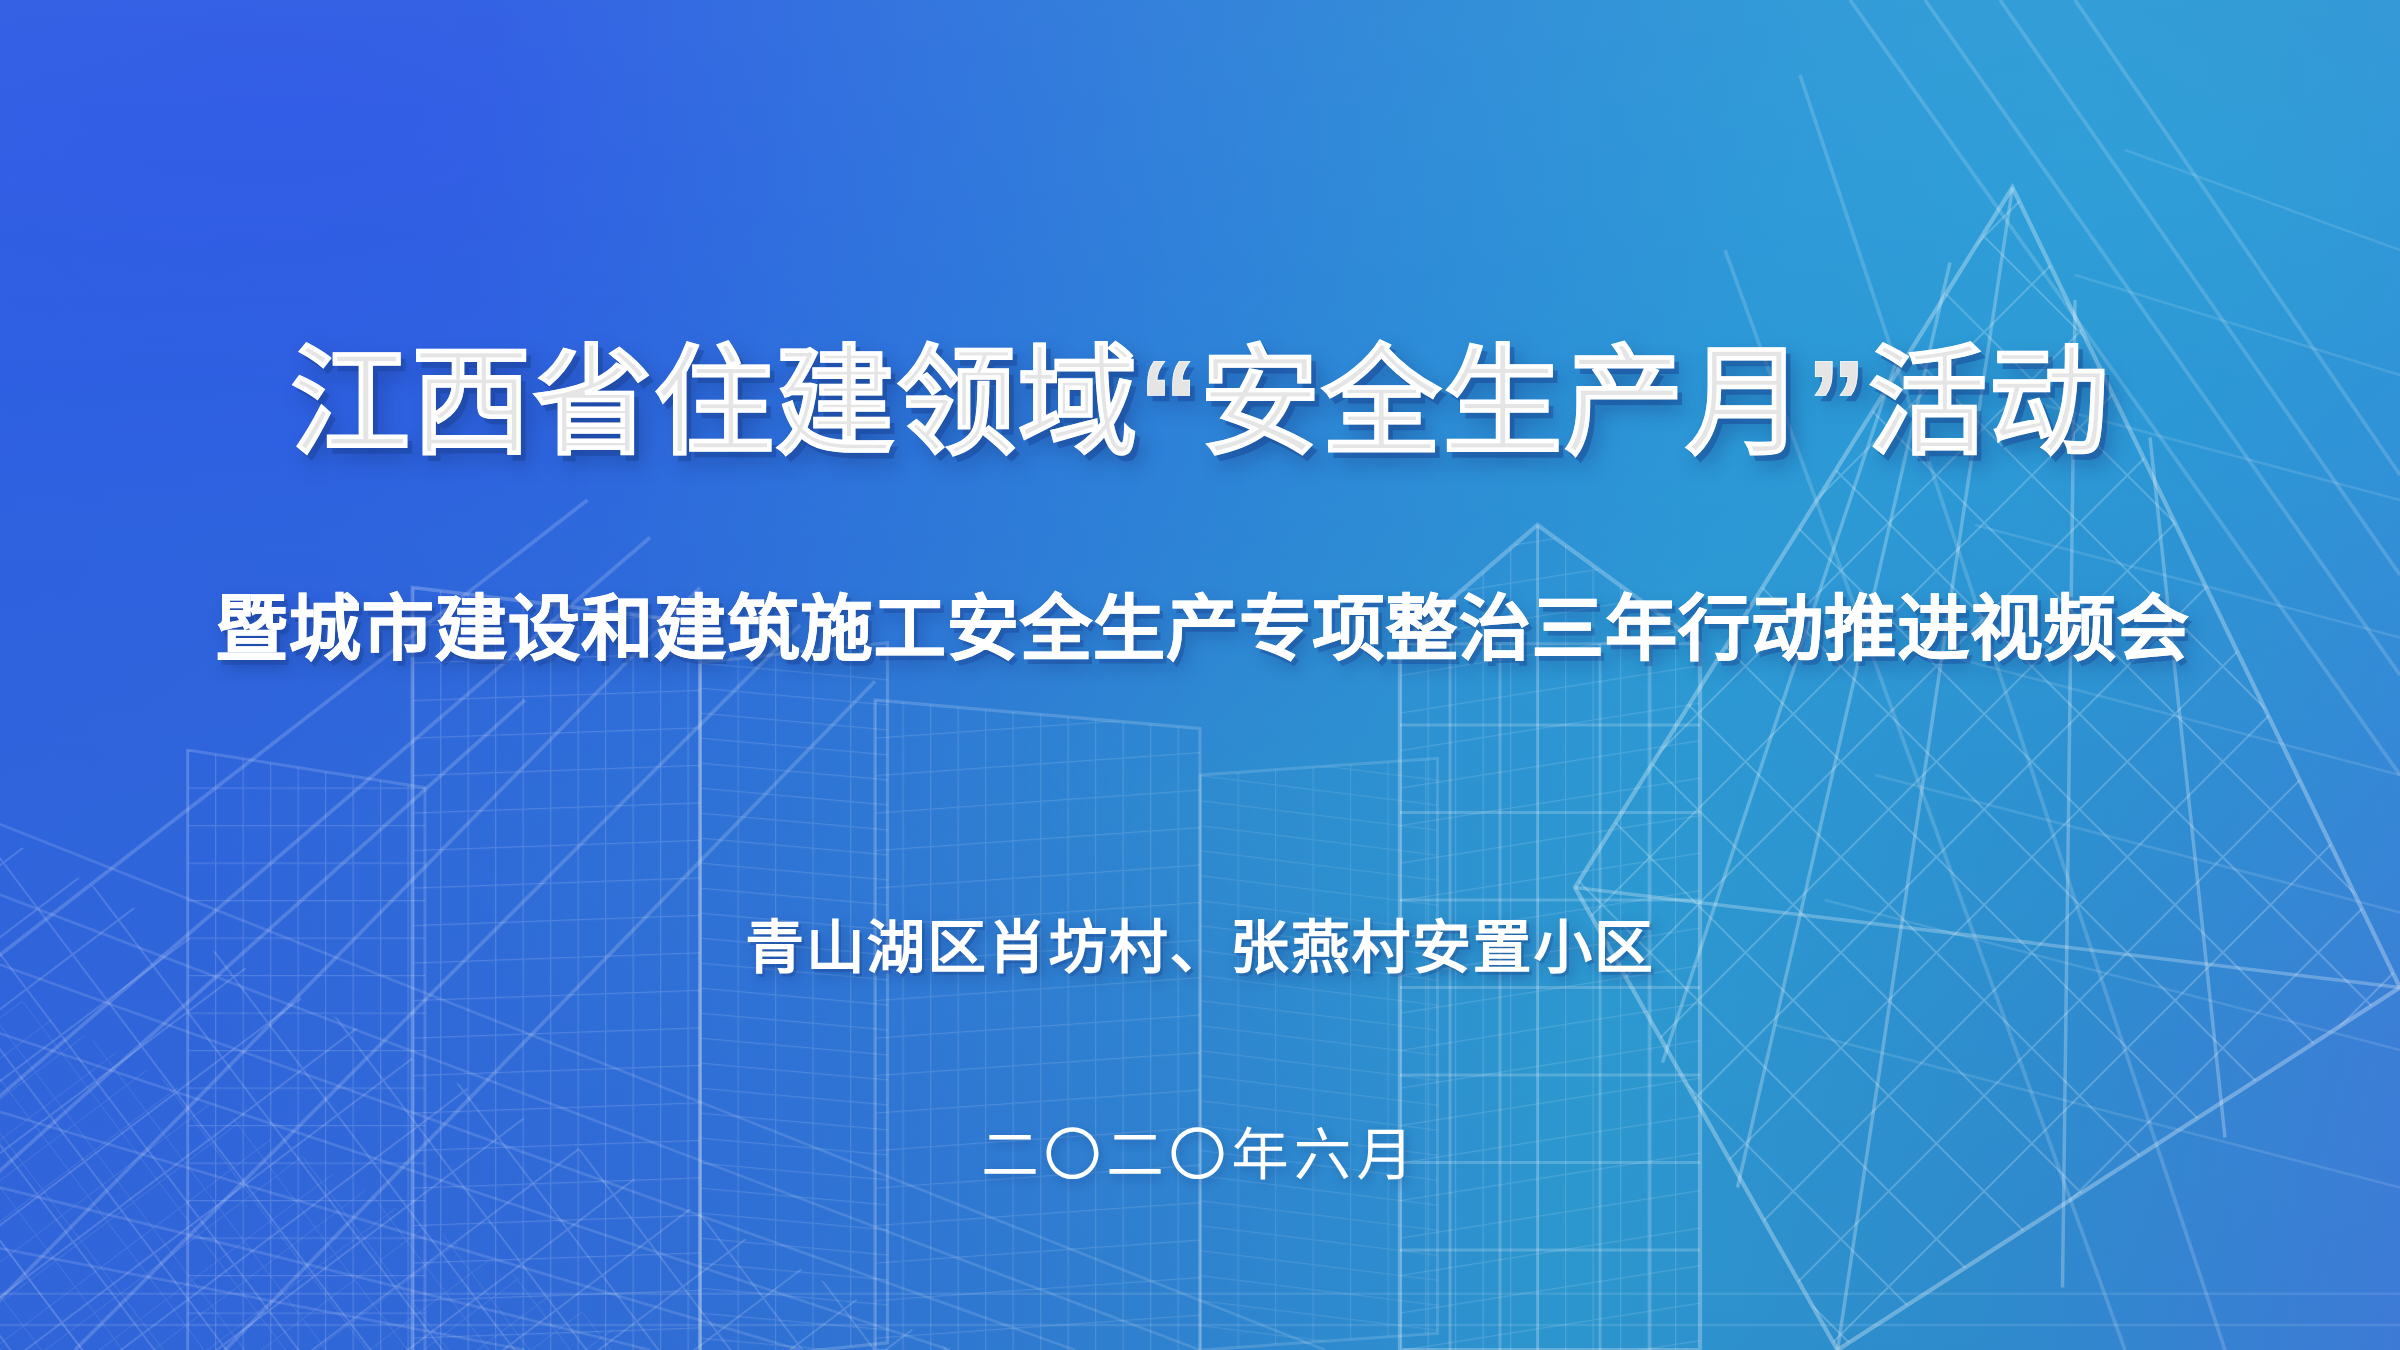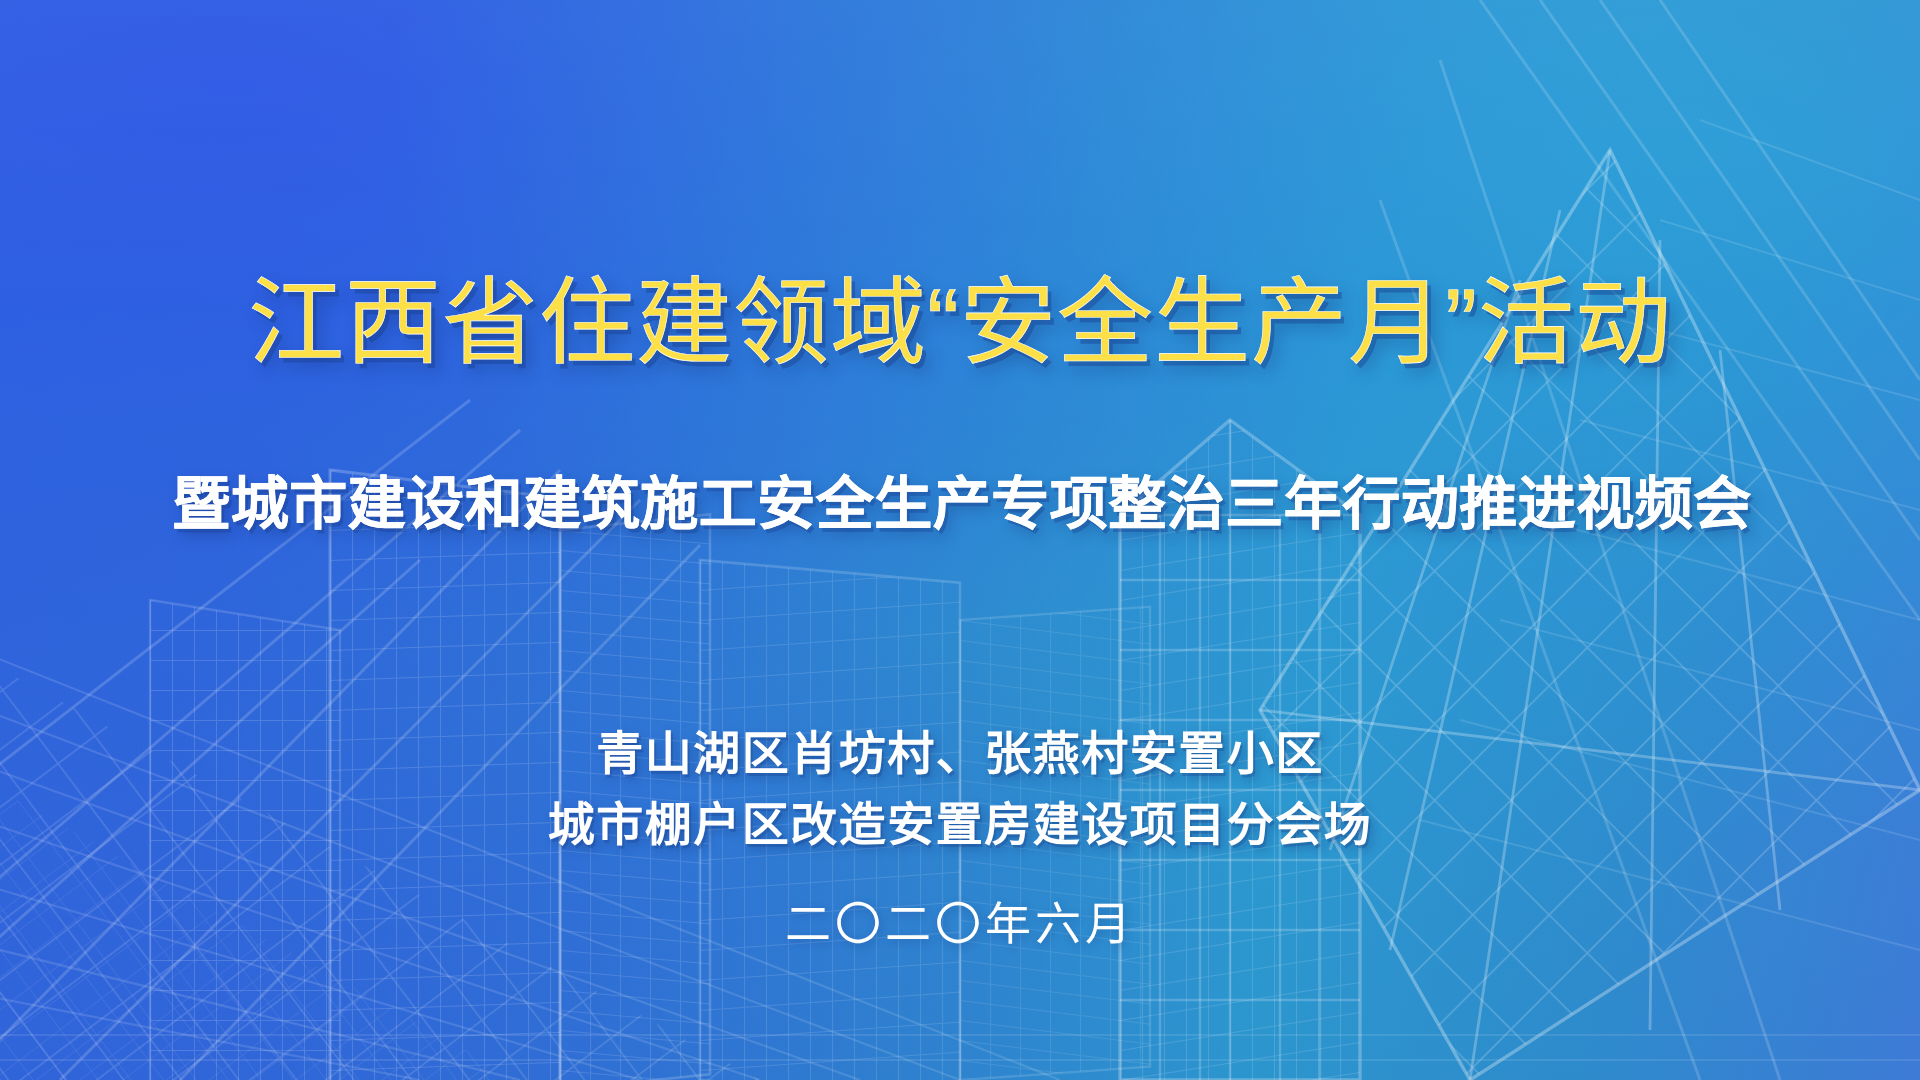--- a/index.html
+++ b/index.html
@@ -86,24 +86,24 @@
     flex-direction: column;
     align-items: center;
     text-align: center;
   }
 
   .title-main {
     position: absolute;
     top: 272px;
     left: 0; right: 0;
     font-size: 96px;
-    font-weight: 400;
+    font-weight: 700;
     line-height: 1.06;
     letter-spacing: 1px;
-    color: #fde047;
+    color: #e5e5e5;
     white-space: nowrap;
     text-shadow:
        4px 5px 0 rgba(24,62,140,0.42),
        7px 9px 16px rgba(17,48,116,0.40);
     -webkit-text-stroke: 0.6px #ffffff;
   }
 
   .title-sub {
     position: absolute;
     top: 472px;
@@ -128,21 +128,20 @@
   .venue-line {
     font-size: 47px;
     font-weight: 700;
     line-height: 1.52;
     letter-spacing: 1.5px;
     color: #ffffff;
     white-space: nowrap;
     text-shadow:
        2px 3px 0 rgba(24,62,140,0.30),
        4px 5px 10px rgba(17,48,116,0.34);
-    font-family: Liberation Mono, monospace;
   }
 
   .date {
     position: absolute;
     top: 887px;
     left: 0; right: 0;
     font-size: 46px;
     font-weight: 400;
     letter-spacing: 4px;
     color: #ffffff;
@@ -313,19 +312,18 @@
   </div>
 
   <div class="content">
 
     <div class="title-main">江西省住建领域“安全生产月”活动</div>
 
     <div class="title-sub">暨城市建设和建筑施工安全生产专项整治三年行动推进视频会</div>
 
     <div class="venue">
       <div class="venue-line">青山湖区肖坊村、张燕村安置小区</div>
-      <div class="venue-line">城市棚户区改造安置房建设项目分会场</div>
     </div>
 
     <div class="date">二〇二〇年六月</div>
   </div>
 
 </div>
 
 </body></html>

